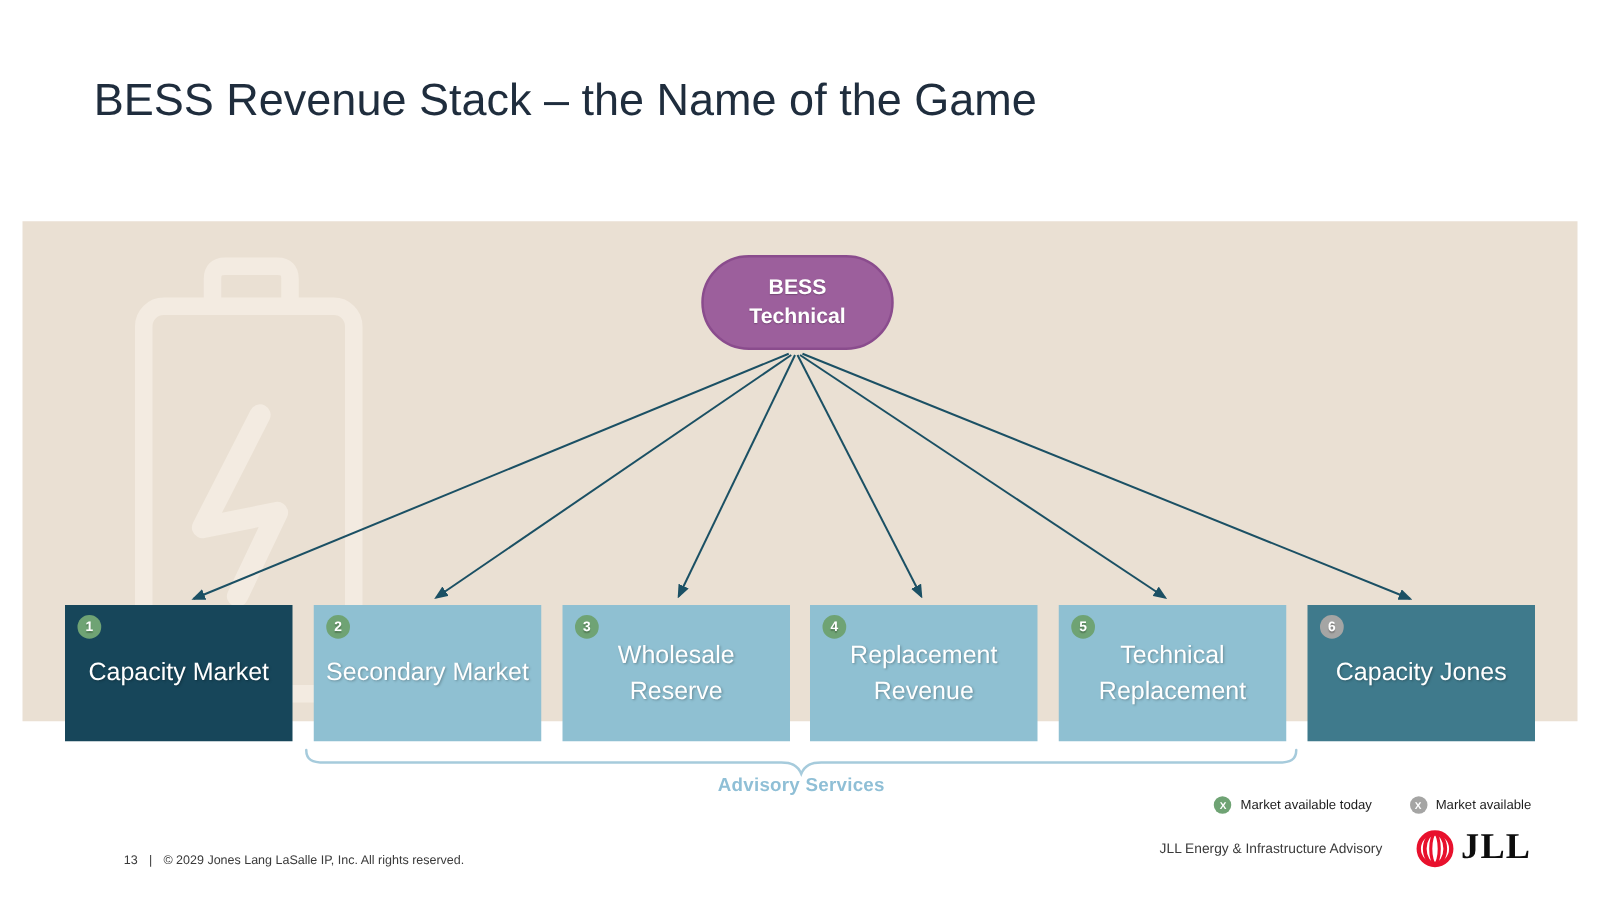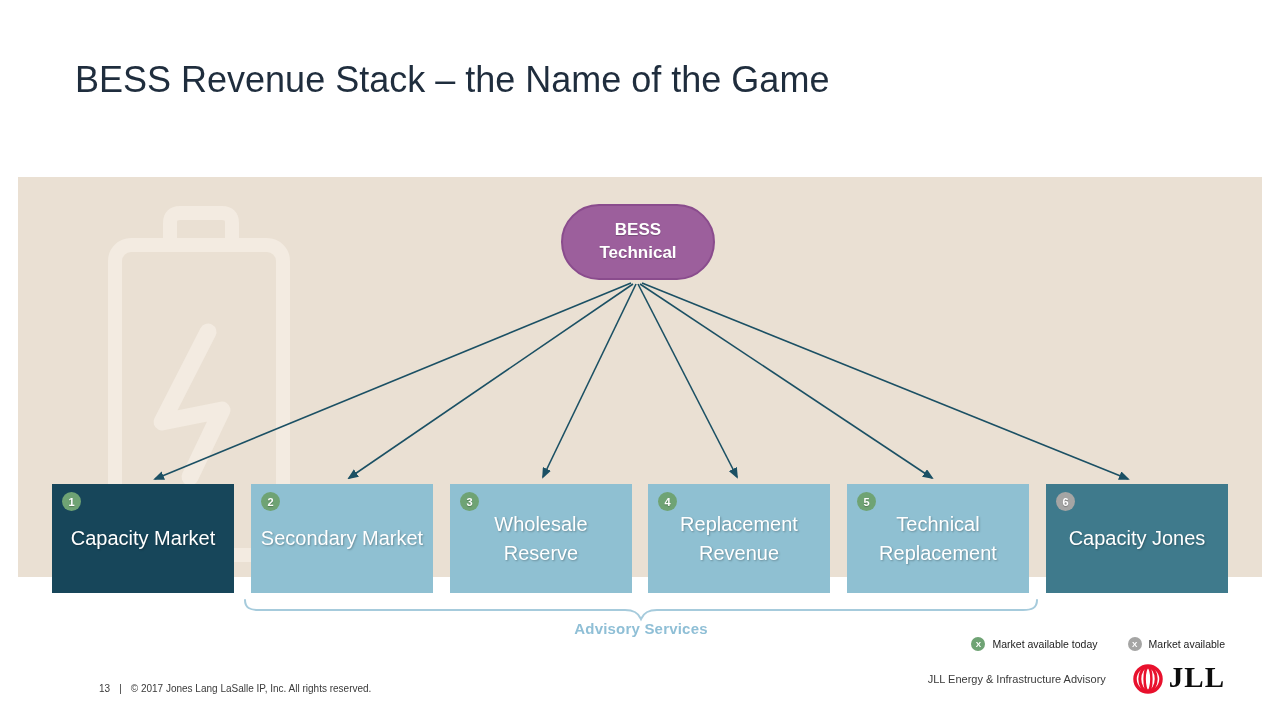--- a/index.html
+++ b/index.html
@@ -138,21 +138,21 @@
   </div>
   <div class="legend-item">
     <span class="legend-dot legend-dot--gray">X</span>
     <span class="legend-label">Market available</span>
   </div>
 </div>
 
 <div class="footer-left">
   <span>13</span>
   <span>|</span>
-  <span>© 2017 Jones Lang LaSalle IP, Inc. All rights reserved.</span>
+  <span>© 2029 Jones Lang LaSalle IP, Inc. All rights reserved.</span>
 </div>
 
 <div class="footer-right">
   <span class="dept">JLL Energy &amp; Infrastructure Advisory</span>
   <div class="jll-logo">
     <svg class="rings" width="32" height="32" viewBox="0 0 32 32">
       <circle cx="16" cy="16" r="13" stroke-width="3.5"></circle>
       <ellipse cx="16" cy="16" rx="8.2" ry="12.4" stroke-width="3"></ellipse>
       <ellipse cx="16" cy="16" rx="3.4" ry="11.8" stroke-width="2.5"></ellipse>
     </svg>

